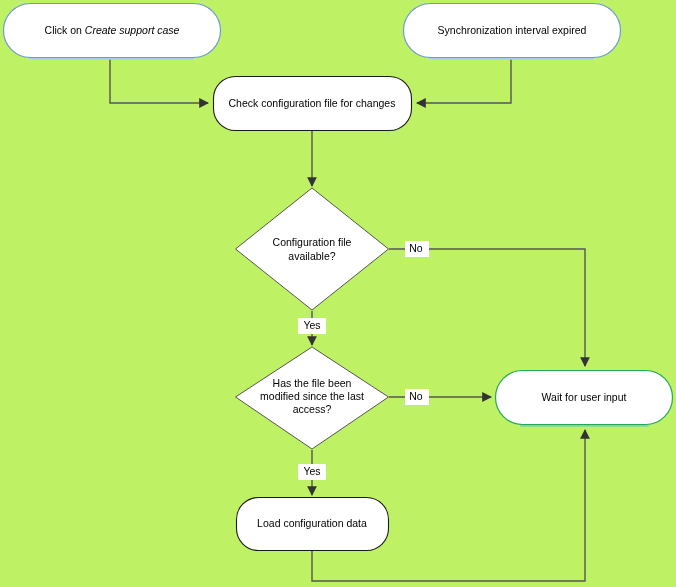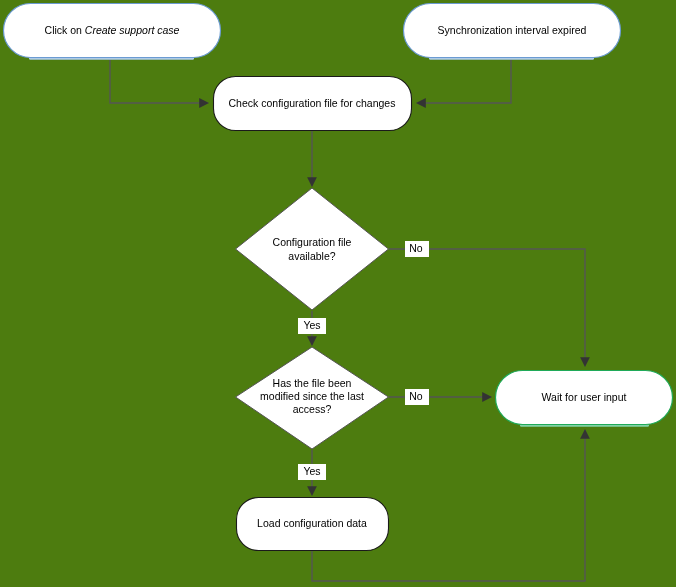--- a/index.html
+++ b/index.html
@@ -9,21 +9,21 @@
     background: #ffffff;
   }
   body {
     font-family: "Liberation Sans", sans-serif;
     -webkit-font-smoothing: antialiased;
   }
   #canvas {
     position: relative;
     width: 676px;
     height: 587px;
-    background: #4d7c0f;
+    background: #bef264;
     overflow: hidden;
   }
   #flow-svg {
     position: absolute;
     left: 0;
     top: 0;
     width: 676px;
     height: 587px;
   }
   .node-label {

